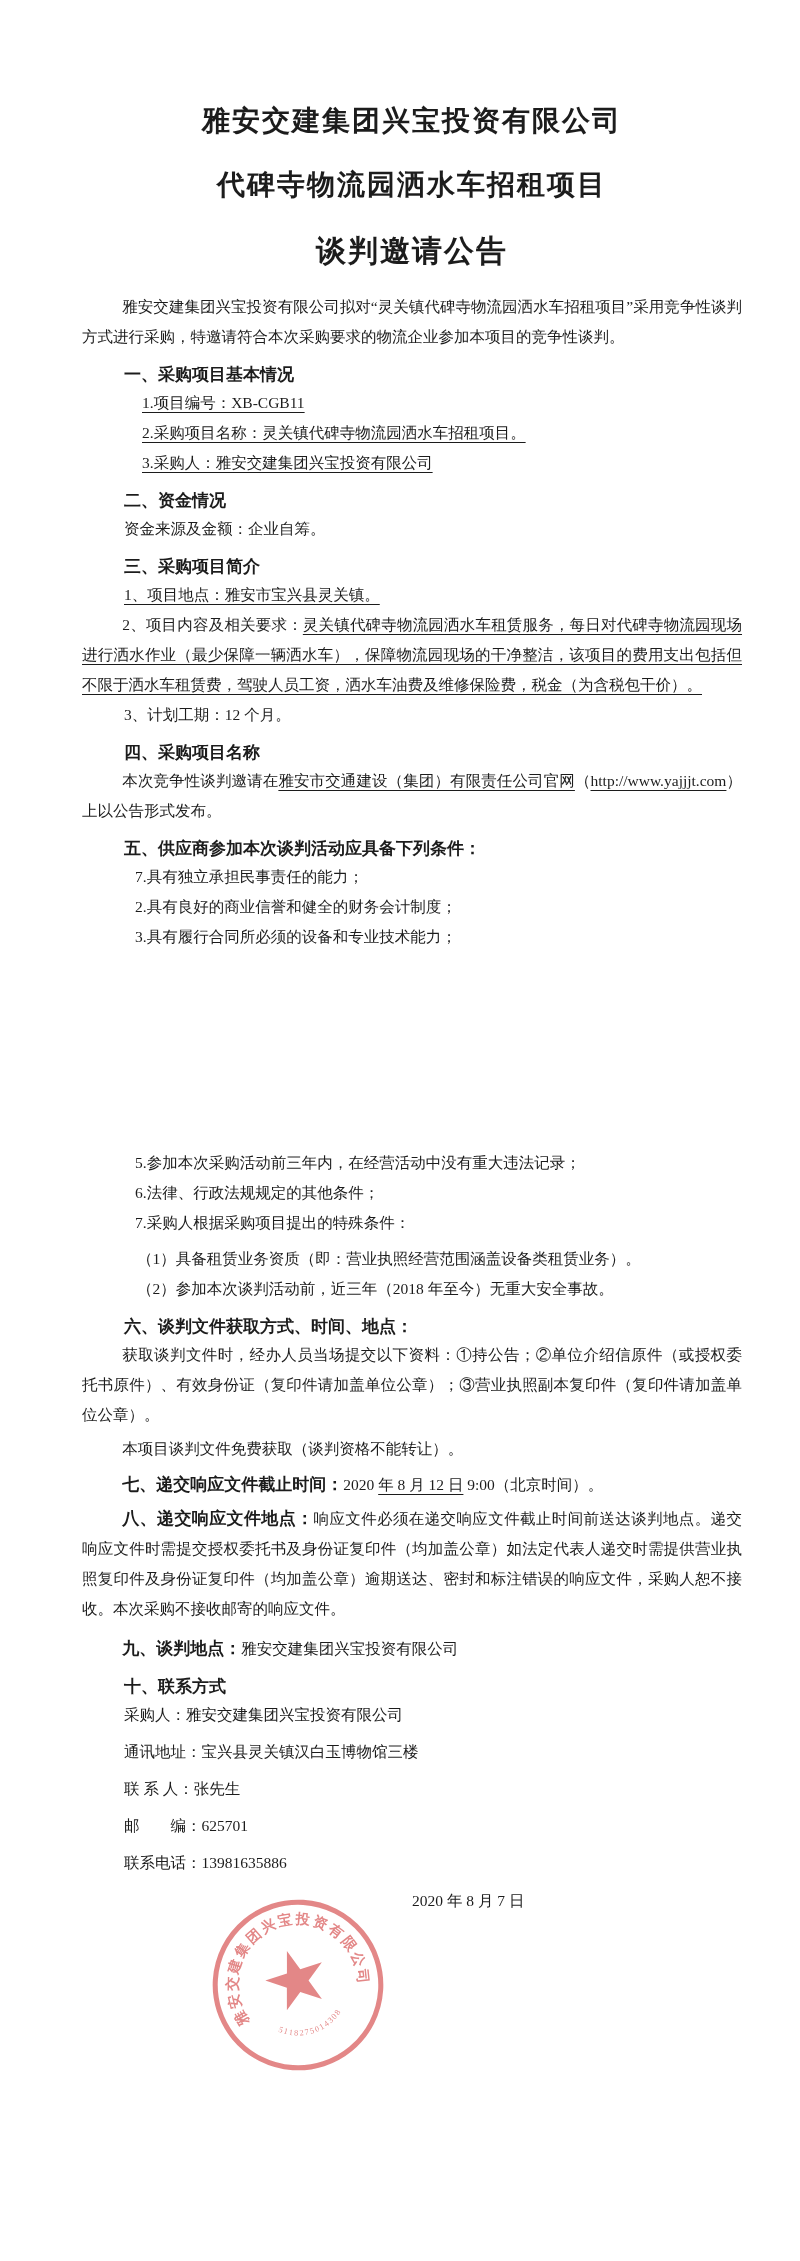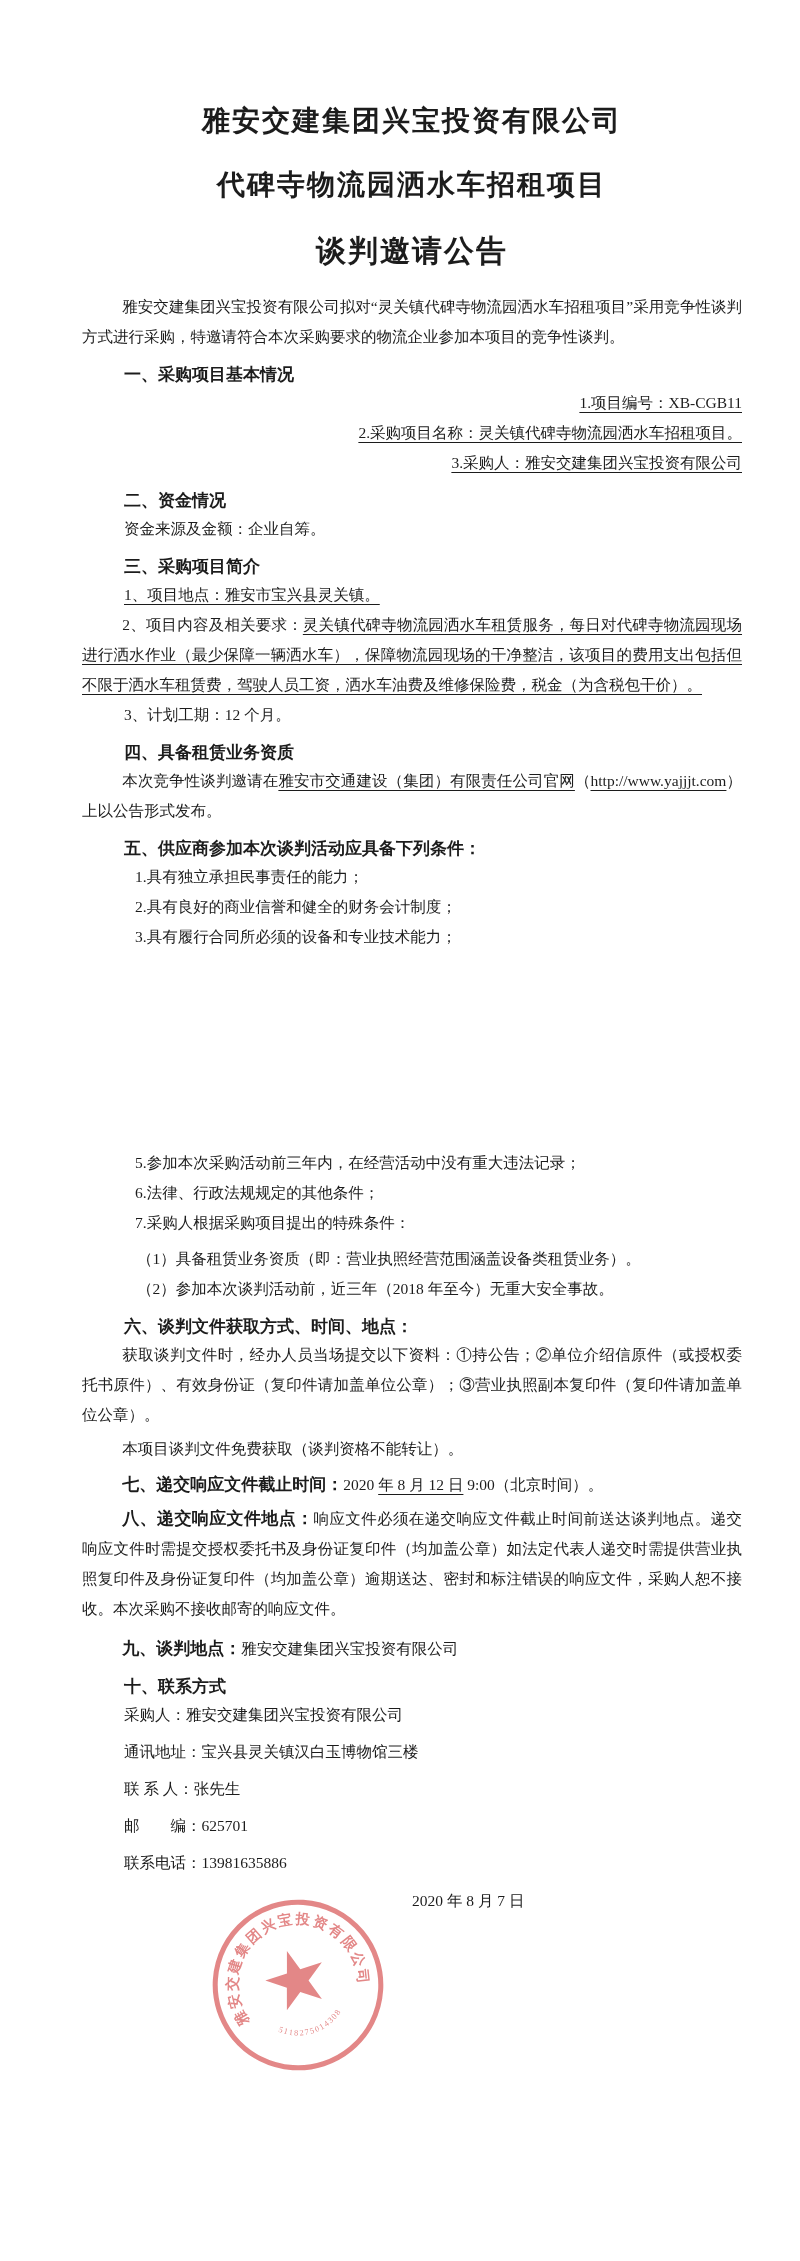--- a/index.html
+++ b/index.html
@@ -16,21 +16,21 @@
   .intro { margin-top:24px; line-height:29px; }
 
   h2.sec { font-size:17px; font-weight:bold; margin:10px 0 0 42px; line-height:26px; }
   .mt4{margin-top:4px} .mt6{margin-top:6px} .mt8{} .mt10{margin-top:10px}
   .mt14{margin-top:14px} .mt16{margin-top:16px} .mt2{margin-top:2px}
 
   .item { font-size:15.5px; line-height:30px; }
   .ml42 { margin-left:42px; }
   .ml53 { margin-left:53px; }
   .ml55 { margin-left:55px; }
-  .ml60 { margin-left:60px;text-align:right; }
+  .ml60 { margin-left:60px; }
 
   .u { text-decoration:underline; text-underline-offset:4px; }
   .inline-h { font-weight:bold; font-size:17px; }
   .lh31 { line-height:31px; }
   .lh32 { line-height:32px; }
 
   .page-gap { height:196px; }
 
   .contact { font-size:15.5px; line-height:30px; margin:0 0 7px 42px; }
   .date-line { font-size:15.5px; line-height:30px; margin-top:8px; margin-left:330px; }
@@ -59,25 +59,25 @@
   <div class="item ml60 u">3.采购人：雅安交建集团兴宝投资有限公司</div>
 
   <h2 class="sec mt4">二、资金情况</h2>
   <div class="item ml42">资金来源及金额：企业自筹。</div>
 
   <h2 class="sec mt6">三、采购项目简介</h2>
   <div class="item ml42 u">1、项目地点：雅安市宝兴县灵关镇。</div>
   <p class="body lh31 ind"><span>2、项目内容及相关要求：</span><span class="u">灵关镇代碑寺物流园洒水车租赁服务，每日对代碑寺物流园现场进行洒水作业（最少保障一辆洒水车），保障物流园现场的干净整洁，该项目的费用支出包括但不限于洒水车租赁费，驾驶人员工资，洒水车油费及维修保险费，税金（为含税包干价）。</span></p>
   <div class="item ml42 mt8">3、计划工期：12 个月。</div>
 
-  <h2 class="sec mt16">四、具备租赁业务资质</h2>
+  <h2 class="sec mt16">四、采购项目名称</h2>
   <p class="body ind"><span>本次竞争性谈判邀请在</span><span class="u">雅安市交通建设（集团）有限责任公司官网</span><span>（</span><span class="u">http://www.yajjjt.com</span><span>）上以公告形式发布。</span></p>
 
   <h2 class="sec mt14">五、供应商参加本次谈判活动应具备下列条件：</h2>
-  <div class="item ml53">1.具有独立承担民事责任的能力；</div>
+  <div class="item ml53">7.具有独立承担民事责任的能力；</div>
   <div class="item ml53">2.具有良好的商业信誉和健全的财务会计制度；</div>
   <div class="item ml53">3.具有履行合同所必须的设备和专业技术能力；</div>
 
   <div class="page-gap"></div>
 
   <div class="item ml53">5.参加本次采购活动前三年内，在经营活动中没有重大违法记录；</div>
   <div class="item ml53">6.法律、行政法规规定的其他条件；</div>
   <div class="item ml53">7.采购人根据采购项目提出的特殊条件：</div>
   <div class="item ml55 mt6">（1）具备租赁业务资质（即：营业执照经营范围涵盖设备类租赁业务）。</div>
   <div class="item ml55 mt8">（2）参加本次谈判活动前，近三年（2018 年至今）无重大安全事故。</div>

